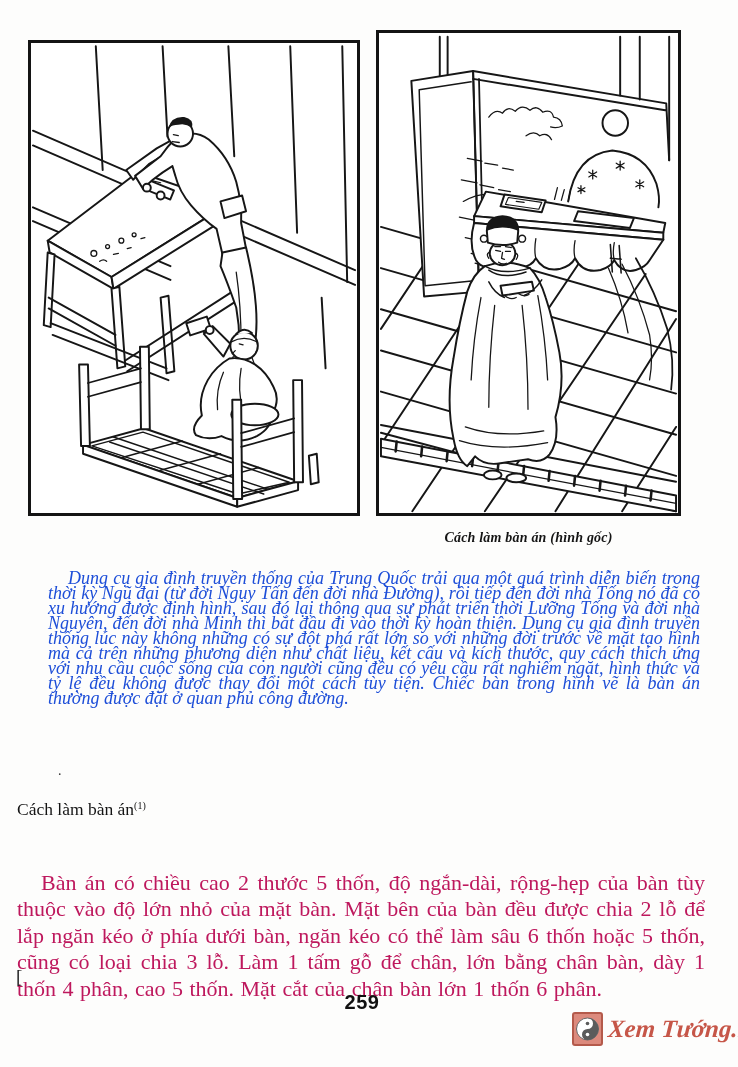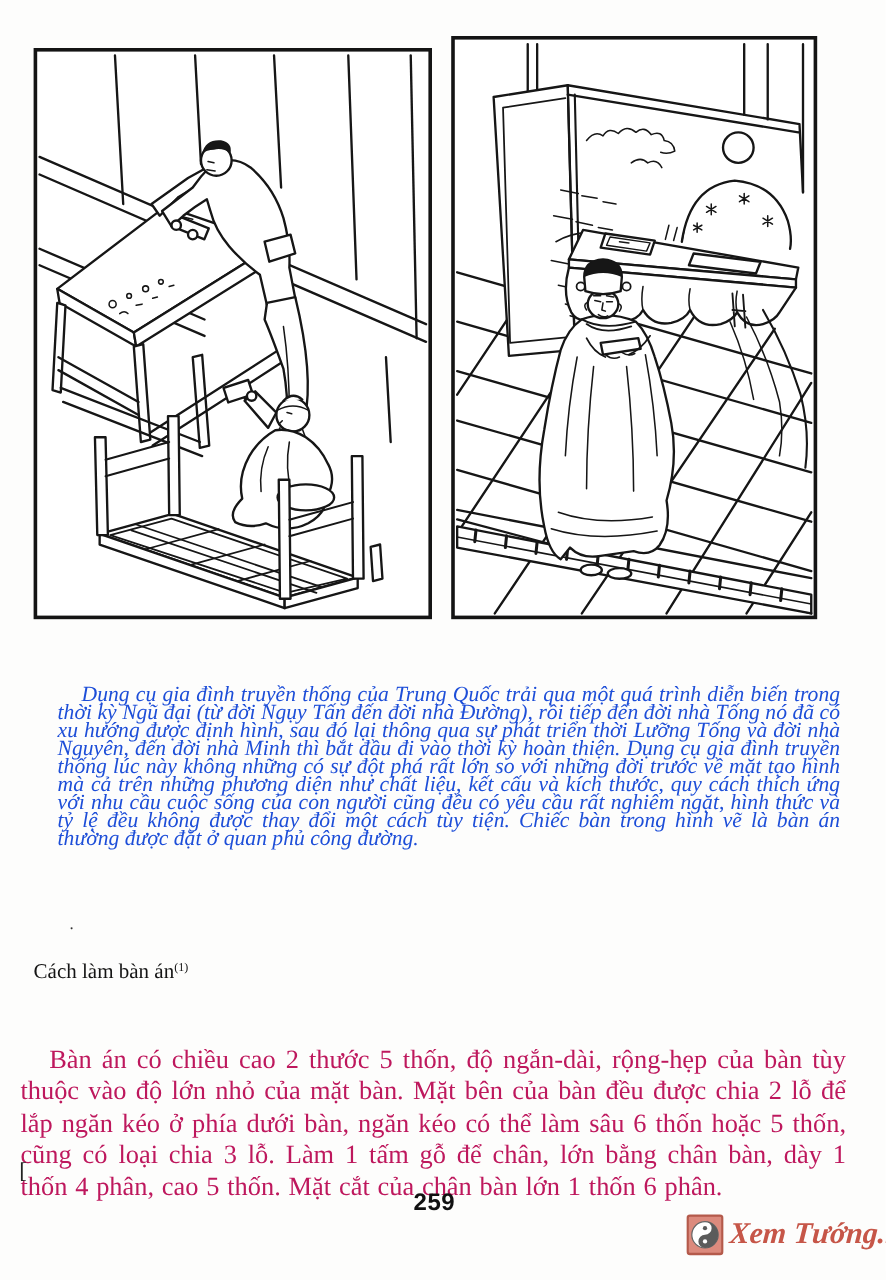--- a/index.html
+++ b/index.html
@@ -22,21 +22,21 @@
   }
   .cap1{left:28px; top:534px; width:332px;}
   .cap2{left:376px; top:529px; width:305px;}
   .intro{
     position:absolute; left:48px; top:571px; width:652px;
     font-style:italic; font-size:18px; line-height:15px;
     text-align:justify; text-indent:20px; color:#1d4ed8;
   }
   .stray-dot{position:absolute; left:58px; top:763px; font-size:14px; color:#333;}
   .heading{
-    position:absolute; left:28px; top:799px;
+    position:absolute; left:17px; top:799px;
     font-size:17.5px; color:#141414;
   }
   .heading sup{font-size:10px; vertical-align:6px;}
   .body-par{
     position:absolute; left:17px; top:870px; width:688px;
     font-size:22px; line-height:26.4px;
     text-align:justify; text-indent:24px; color:#be185d;
     word-spacing:1px;
   }
   .margin-bracket{
@@ -215,20 +215,21 @@
           <path d="M112,222 q-3,2 0,6 M140,223 q3,2 0,6"></path>
         </g>
         <path class="w" d="M110,200 Q110,186 126,185 Q142,186 142,200 L141,212 Q126,217 111,212 Z"></path>
         <path d="M110,200 Q110,186 126,185 Q142,186 142,200 Q126,193 110,200 Z" fill="#161616" stroke="none"></path>
         <circle class="w" cx="107" cy="208" r="3.5" style="stroke-width:1.5"></circle>
         <circle class="w" cx="146" cy="208" r="3.5" style="stroke-width:1.5"></circle>
       </g>
     </svg>
   </div>
 
+  <div class="caption cap2">Cách làm bàn án (hình gốc)</div>
 
   <div class="intro">Dụng cụ gia đình truyền thống của Trung Quốc trải qua một quá trình diễn biến trong thời kỳ Ngũ đại (từ đời Ngụy Tấn đến đời nhà Đường), rồi tiếp đến đời nhà Tống nó đã có xu hướng được định hình, sau đó lại thông qua sự phát triển thời Lưỡng Tống và đời nhà Nguyên, đến đời nhà Minh thì bắt đầu đi vào thời kỳ hoàn thiện. Dụng cụ gia đình truyền thống lúc này không những có sự đột phá rất lớn so với những đời trước về mặt tạo hình mà cả trên những phương diện như chất liệu, kết cấu và kích thước, quy cách thích ứng với nhu cầu cuộc sống của con người cũng đều có yêu cầu rất nghiêm ngặt, hình thức và tỷ lệ đều không được thay đổi một cách tùy tiện. Chiếc bàn trong hình vẽ là bàn án thường được đặt ở quan phủ công đường.</div>
 
   <span class="stray-dot">.</span>
 
   <div class="heading">
     <span>Cách làm bàn án</span><sup>(1)</sup>
   </div>
 
   <div class="body-par">Bàn án có chiều cao 2 thước 5 thốn, độ ngắn-dài, rộng-hẹp của bàn tùy thuộc vào độ lớn nhỏ của mặt bàn. Mặt bên của bàn đều được chia 2 lỗ để lắp ngăn kéo ở phía dưới bàn, ngăn kéo có thể làm sâu 6 thốn hoặc 5 thốn, cũng có loại chia 3 lỗ. Làm 1 tấm gỗ để chân, lớn bằng chân bàn, dày 1 thốn 4 phân, cao 5 thốn. Mặt cắt của chân bàn lớn 1 thốn 6 phân.</div>

